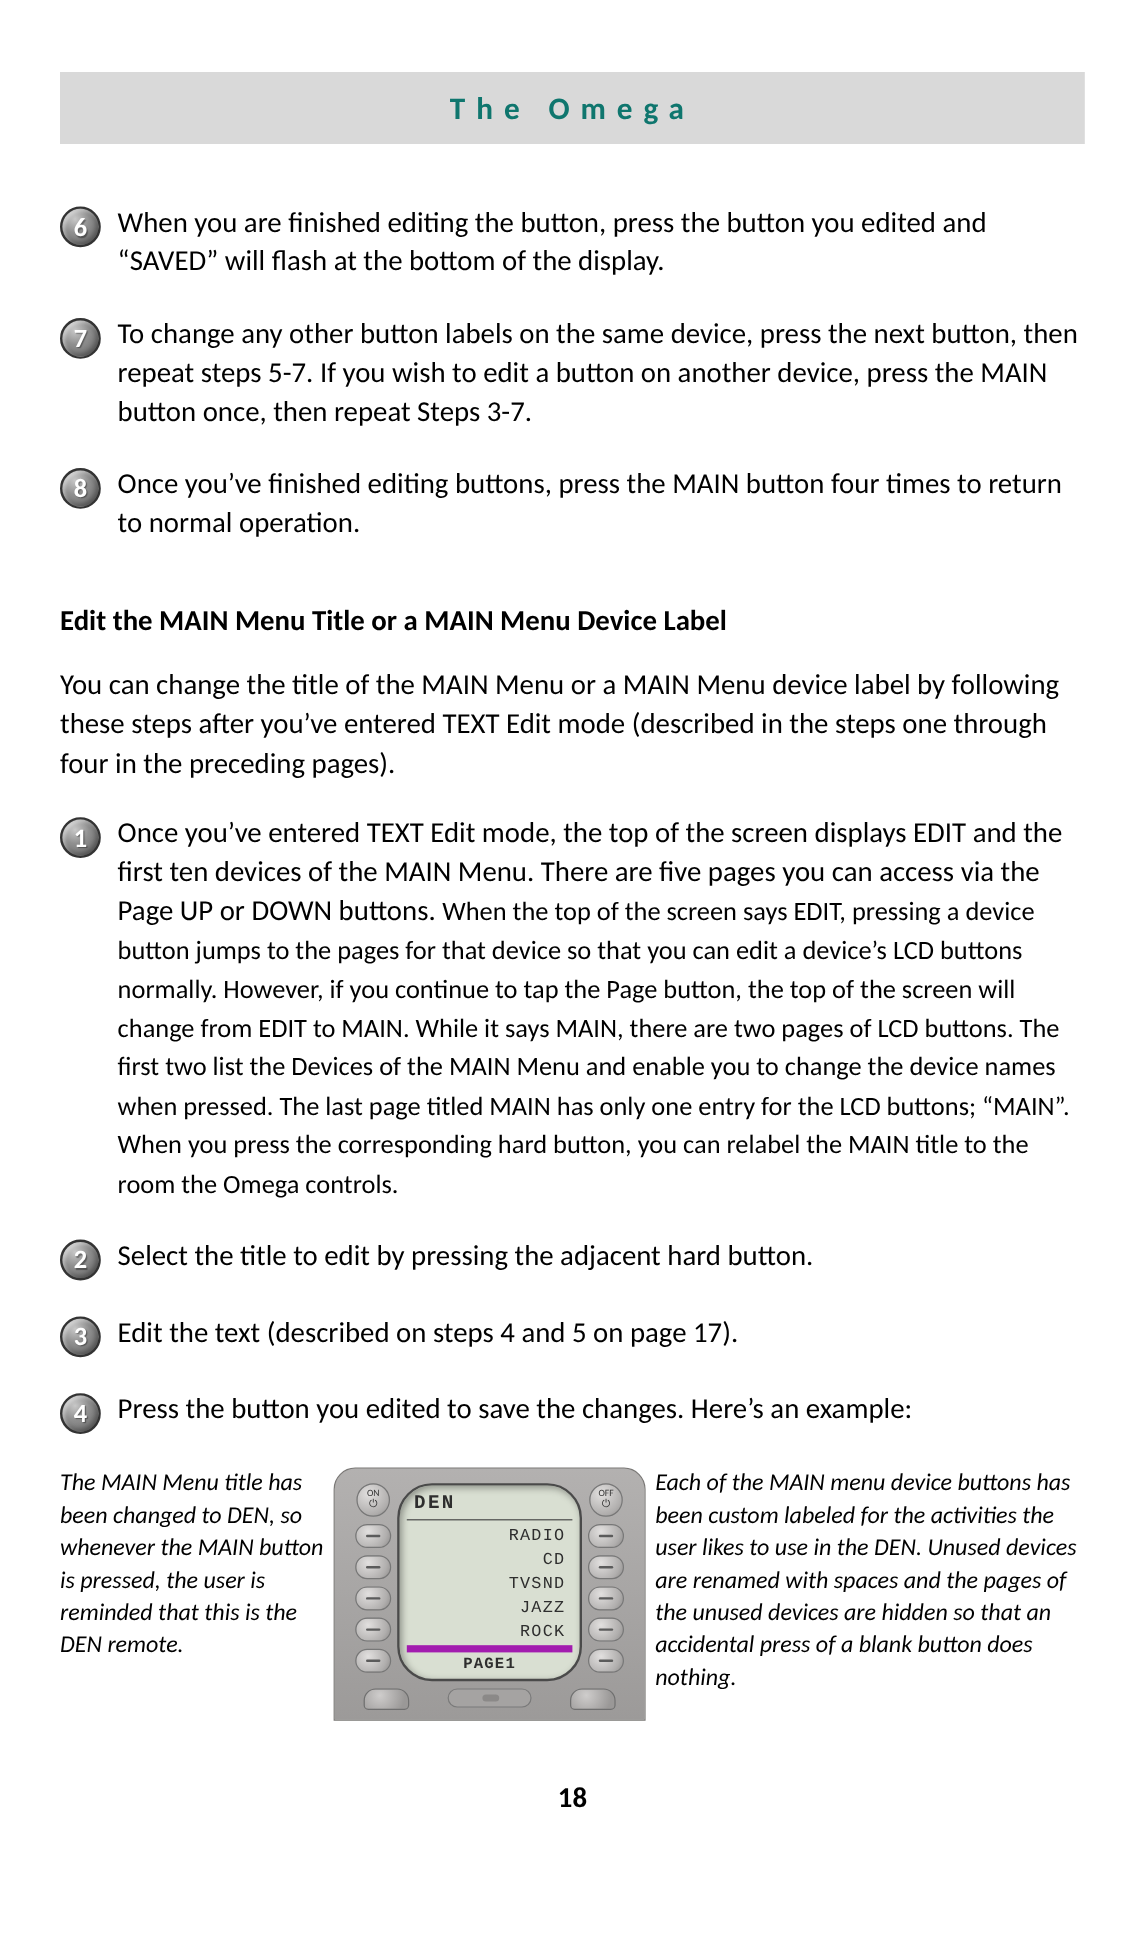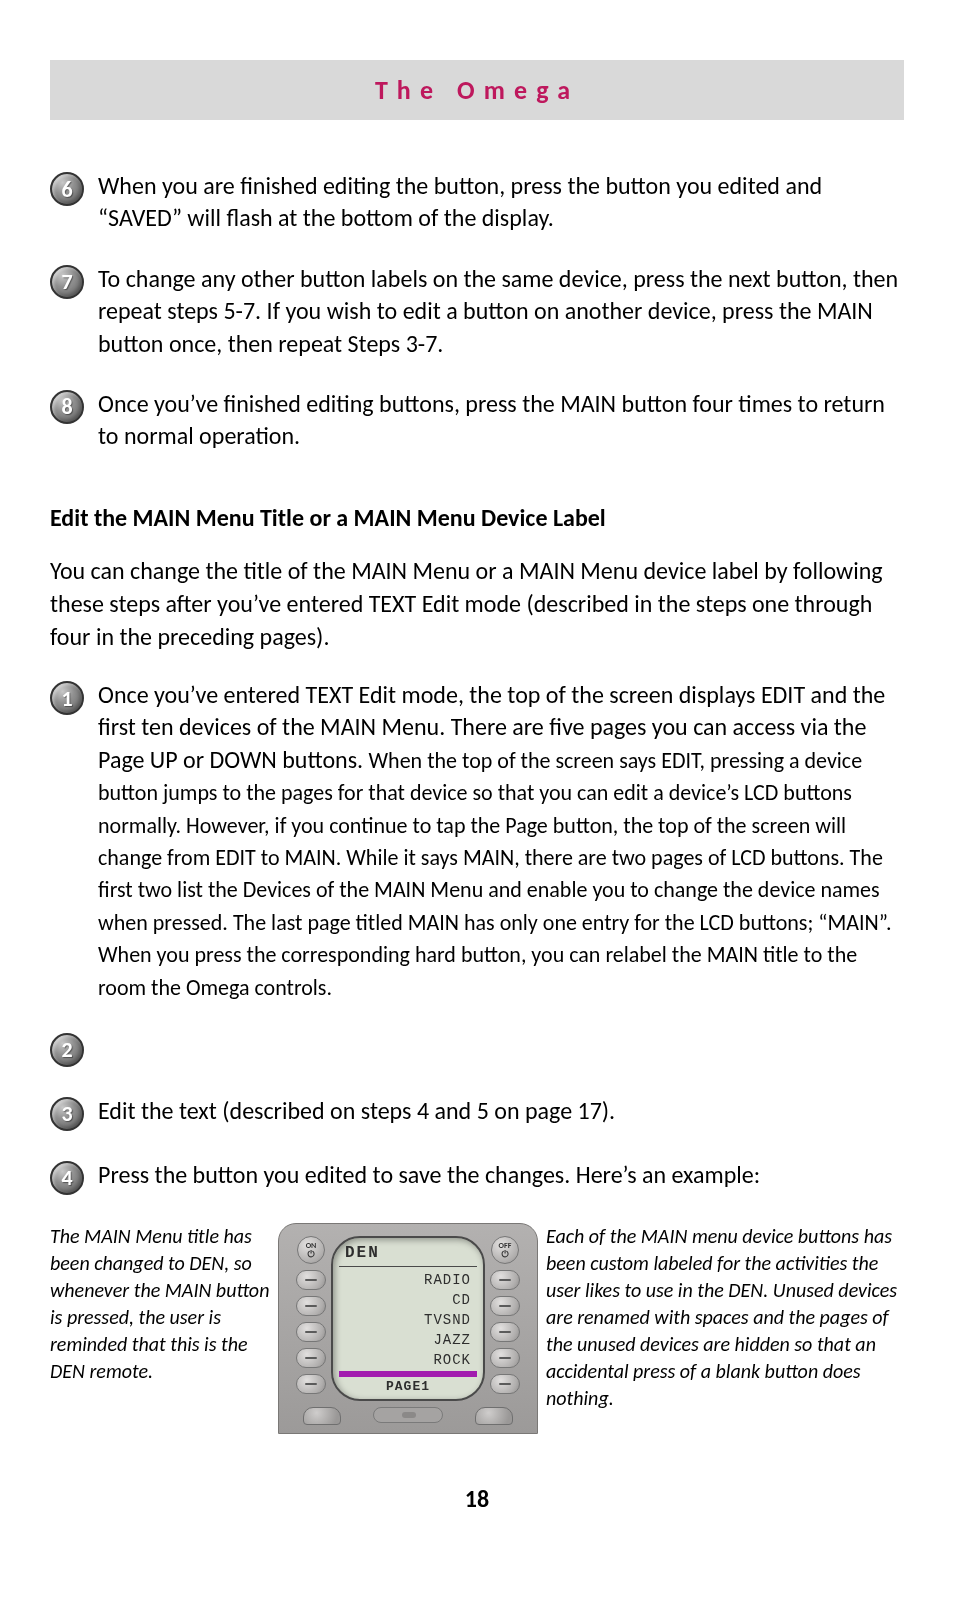--- a/index.html
+++ b/index.html
@@ -14,21 +14,21 @@
     padding: 60px 50px 40px 50px;
   }
   .header-bar {
     background: #d9d9d9;
     text-align: center;
     letter-spacing: 0.35em;
     font-weight: bold;
     font-size: 26px;
     padding: 14px 0;
     margin-bottom: 50px;
-    color: #be185d;
+    color: #0f766e;
   }
   .step {
     display: flex;
     align-items: flex-start;
     margin-bottom: 28px;
   }
   .step-num {
     flex: 0 0 auto;
     width: 34px;
     height: 34px;
@@ -111,21 +111,21 @@
     position:absolute;
     left:8px; right:8px; top:8px;
     height:2px; background:#5b5b5b; border-radius:1px;
   }
   .power-btn {
     width: 28px; height: 28px; border-radius: 50%;
     background: radial-gradient(circle at 35% 30%, #e2e0df 0%, #b0aead 70%, #8d8b8a 100%);
     border: 1px solid #777;
     justify-self: center;
     display:flex;align-items:center;justify-content:center;
-    font-size:8px;color:#333;font-weight:bold;
+    font-size:8px;color:#333;font-weight:normal;
     flex-direction:column;
     line-height:1;
   }
   .lcd {
     background: #d9dfd2;
     border: 2px solid #4a4a4a;
     border-radius: 4px;
     box-shadow: inset 2px 2px 6px rgba(0,0,0,0.35);
     padding: 4px 6px;
     margin: 0 4px;
@@ -215,20 +215,21 @@
   <p class="intro">You can change the title of the MAIN Menu or a MAIN Menu device label by following these steps after you’ve entered TEXT Edit mode (described in the steps one through four in the preceding pages).</p>
 
   <div class="step">
     <div class="step-num">1</div>
     <div class="step-text">
       <span>Once you’ve entered TEXT Edit mode, the top of the screen displays EDIT and the first ten devices of the MAIN Menu. There are five pages you can access via the Page UP or DOWN buttons. </span><span class="small">When the top of the screen says EDIT, pressing a device button jumps to the pages for that device so that you can edit a device’s LCD buttons normally. However, if you continue to tap the Page button, the top of the screen will change from EDIT to MAIN. While it says MAIN, there are two pages of LCD buttons. The first two list the Devices of the MAIN Menu and enable you to change the device names when pressed. The last page titled MAIN has only one entry for the LCD buttons; “MAIN”. When you press the corresponding hard button, you can relabel the MAIN title to the room the Omega controls.</span>
     </div>
   </div>
   <div class="step">
     <div class="step-num">2</div>
+    <div class="step-text">Select the title to edit by pressing the adjacent hard button.</div>
   </div>
   <div class="step">
     <div class="step-num">3</div>
     <div class="step-text">Edit the text (described on steps 4 and 5 on page 17).</div>
   </div>
   <div class="step">
     <div class="step-num">4</div>
     <div class="step-text">Press the button you edited to save the changes. Here’s an example:</div>
   </div>
 

